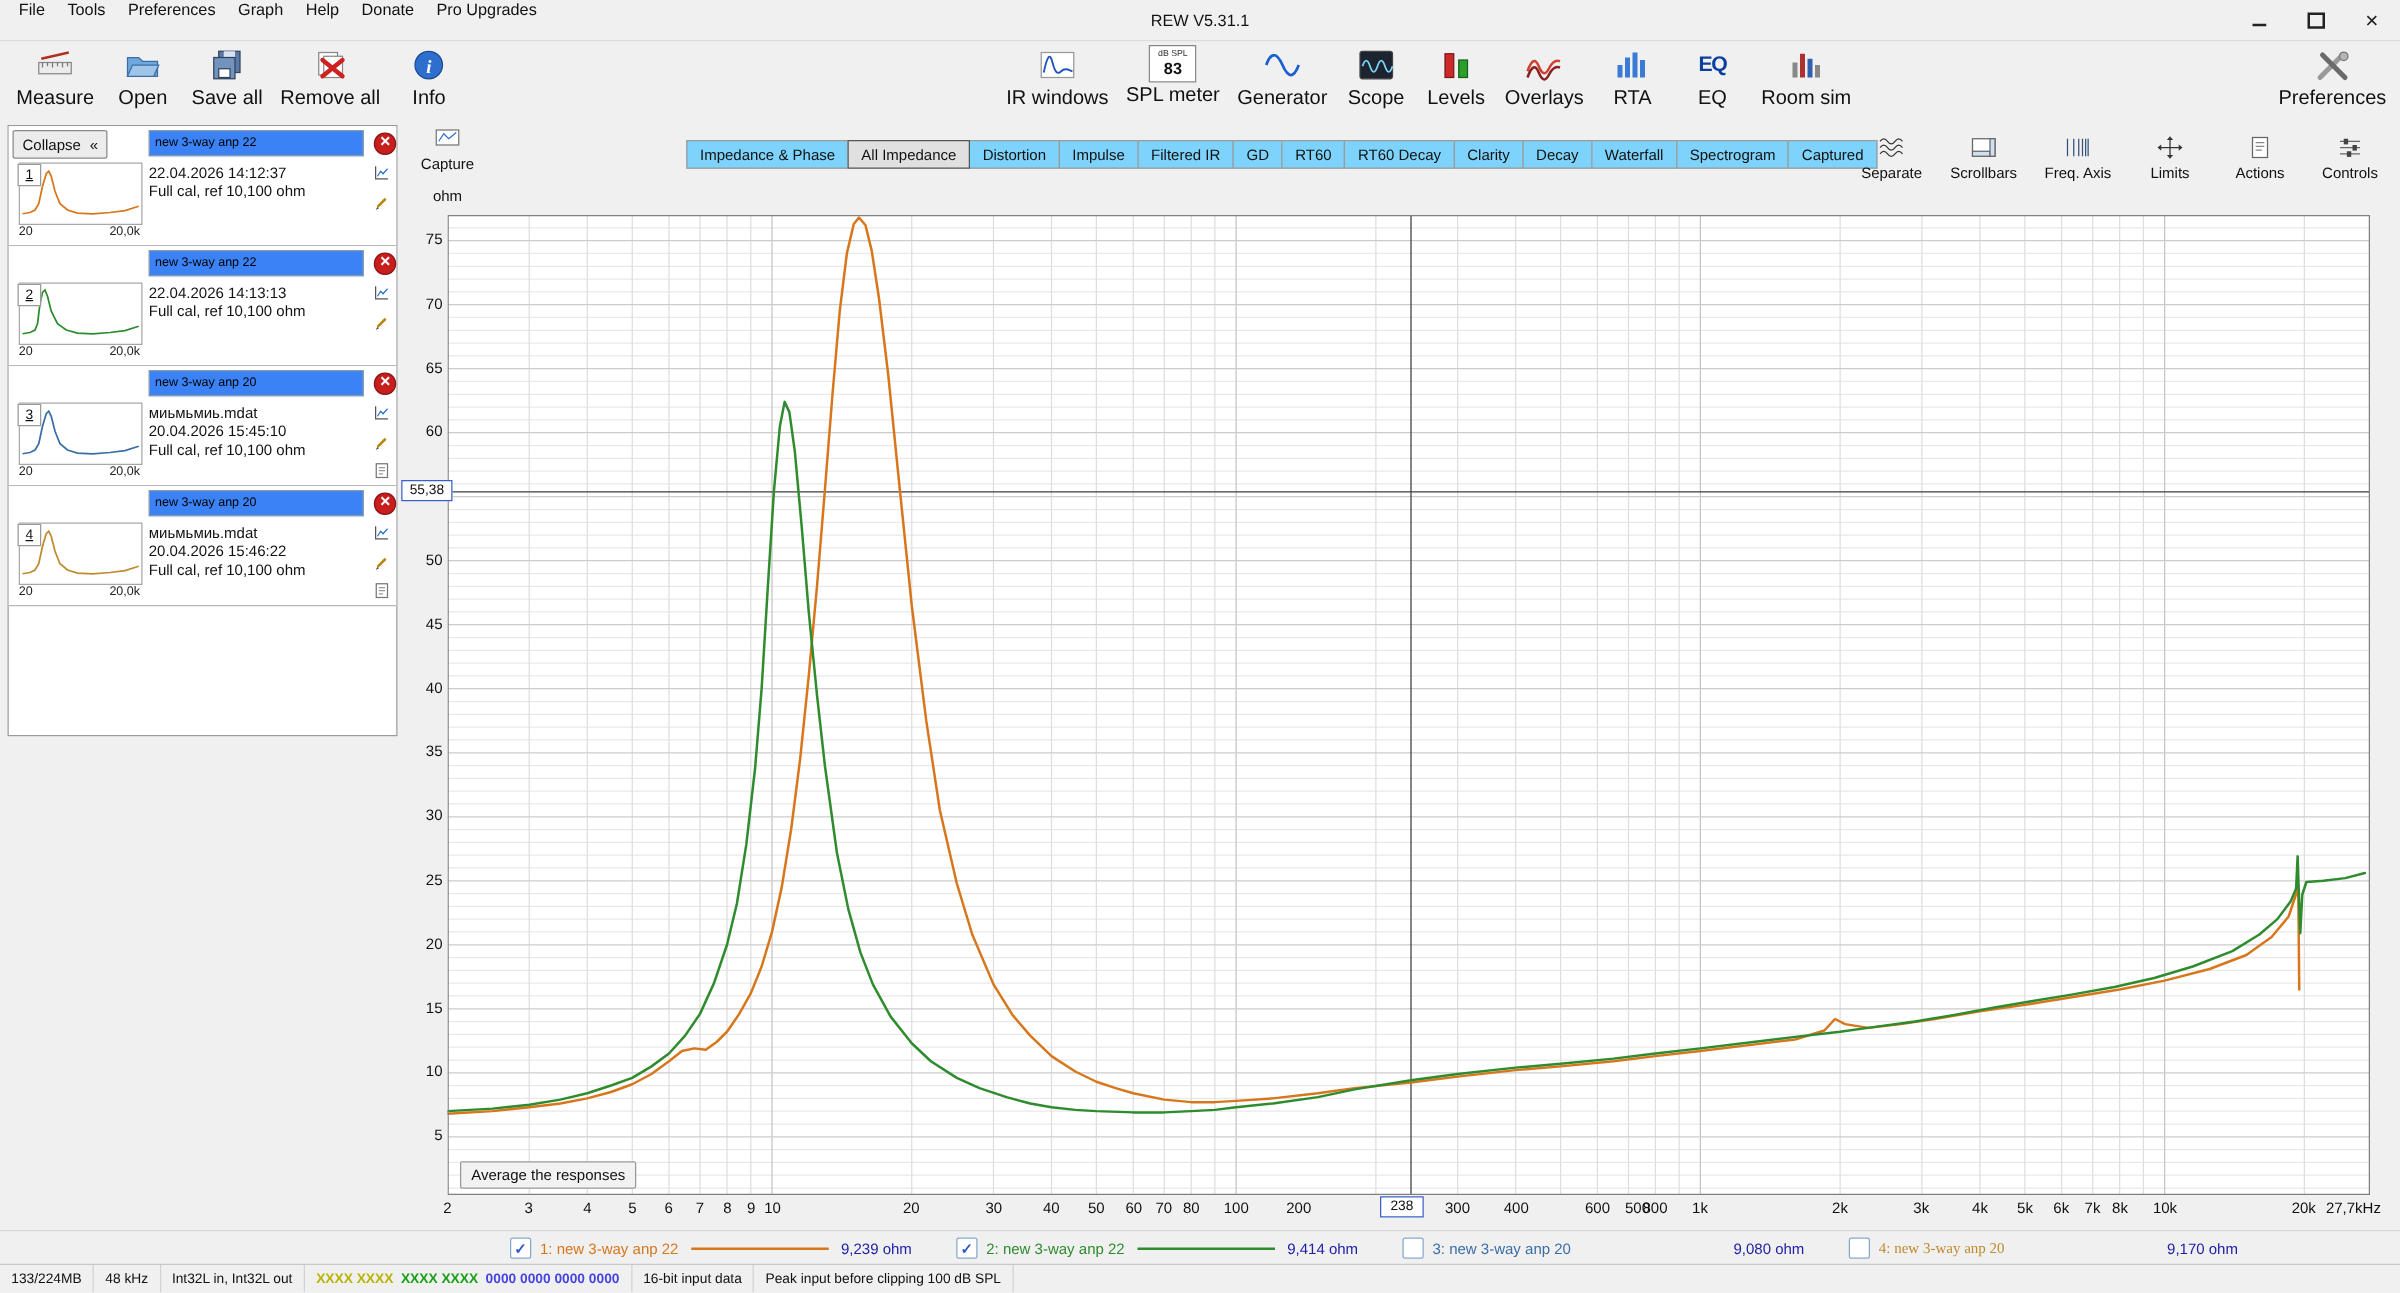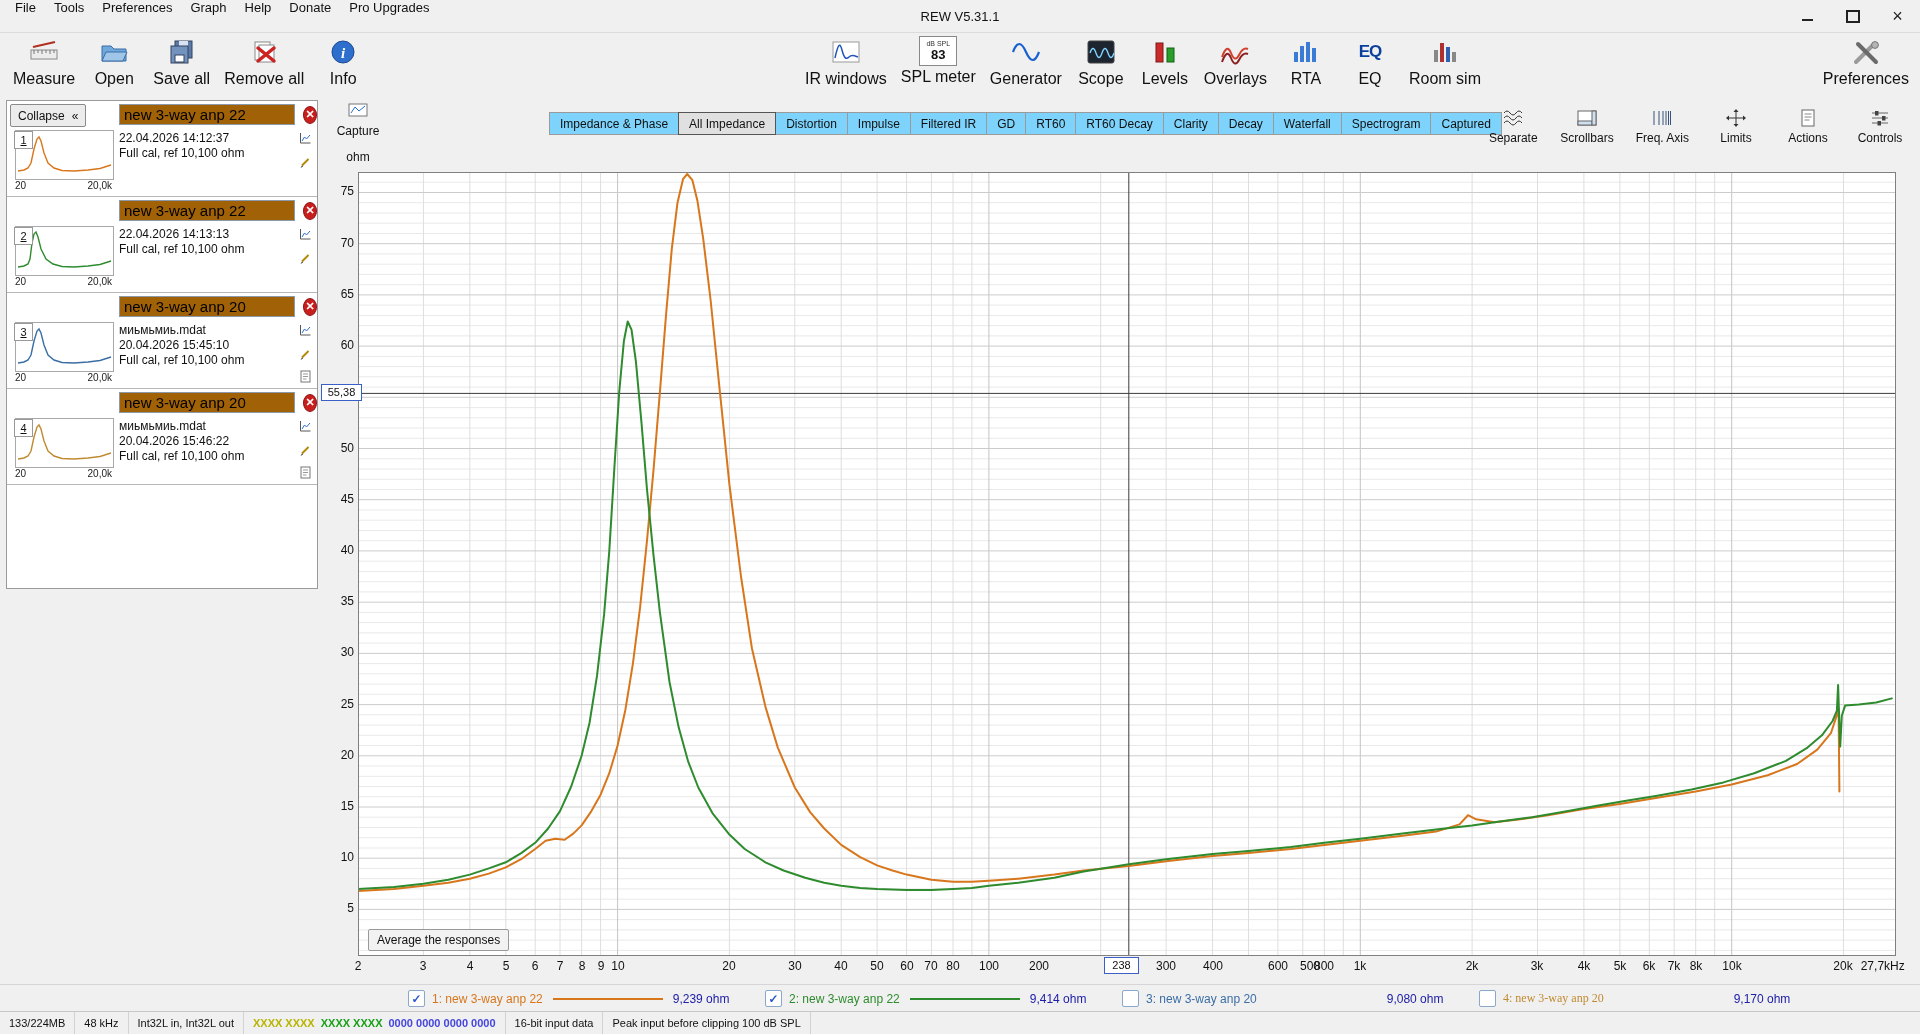--- a/index.html
+++ b/index.html
@@ -23,21 +23,21 @@
   .tb-label{font-size:16px;margin-top:2px;white-space:nowrap}
   .spl-box{width:36px;height:28px;border:1px solid #888;background:#fff;display:flex;flex-direction:column;align-items:center;justify-content:center}
   .spl-cap{font-size:7px;line-height:8px;color:#333}
   .spl-val{font-size:13px;font-weight:bold;line-height:14px}
   .eq-glyph{font-size:17px;font-weight:bold;color:#0a3f9e;letter-spacing:-1px}
   
   .sidebar{position:absolute;left:6px;top:100px;width:310px;height:487px;background:#fff;border:1px solid #9a9a9a;z-index:10}
   .collapse-btn{position:absolute;left:3px;top:3px;height:21px;display:flex;align-items:center;gap:7px;padding:0 7px;background:#ececec;border:1px solid #8a8a8a;border-radius:2px;font-size:12px;z-index:4}
   .card{position:relative;height:95px;border-bottom:1px solid #b8b8b8;background:#fff}
   .card-head{height:27px;display:flex;align-items:center;padding-left:112px}
-  .name-input{width:166px;height:19px;border:1px solid #8a9aaa;font-size:15px;padding:0 4px;font-family:inherit;background:#a16207}
+  .name-input{width:166px;height:19px;border:1px solid #8a9aaa;font-size:10px;padding:0 4px;font-family:inherit;background:#3b82f6}
   .del-btn{width:16px;height:16px;border-radius:50%;background:#c81e1e;border:1px solid #8d1414;color:#fff;font-size:11px;font-weight:bold;display:flex;align-items:center;justify-content:center;margin-left:8px;line-height:1}
   .card-body{position:relative;height:67px}
   .badge{position:absolute;left:7px;top:3px;width:17px;height:16px;background:#fff;border:1px solid #999;font-size:11px;display:flex;align-items:center;justify-content:center;text-decoration:underline;z-index:2}
   .thumb{position:absolute;left:8px;top:2px;width:97px;height:48px;border:1px solid #a8a8a8;background:#fff}
   .thumb svg{width:100%;height:100%;display:block}
   .thumb-range{position:absolute;left:8px;top:52px;width:97px;display:flex;justify-content:space-between;font-size:10px;color:#222}
   .m-info{position:absolute;left:112px;top:3px;line-height:15px;font-size:12px;white-space:nowrap}
   .m-icons{position:absolute;right:5px;top:4px;display:flex;flex-direction:column;gap:7px;align-items:center}
   
   .tabs{position:absolute;left:550px;top:112px;display:flex;height:23px;z-index:5}

